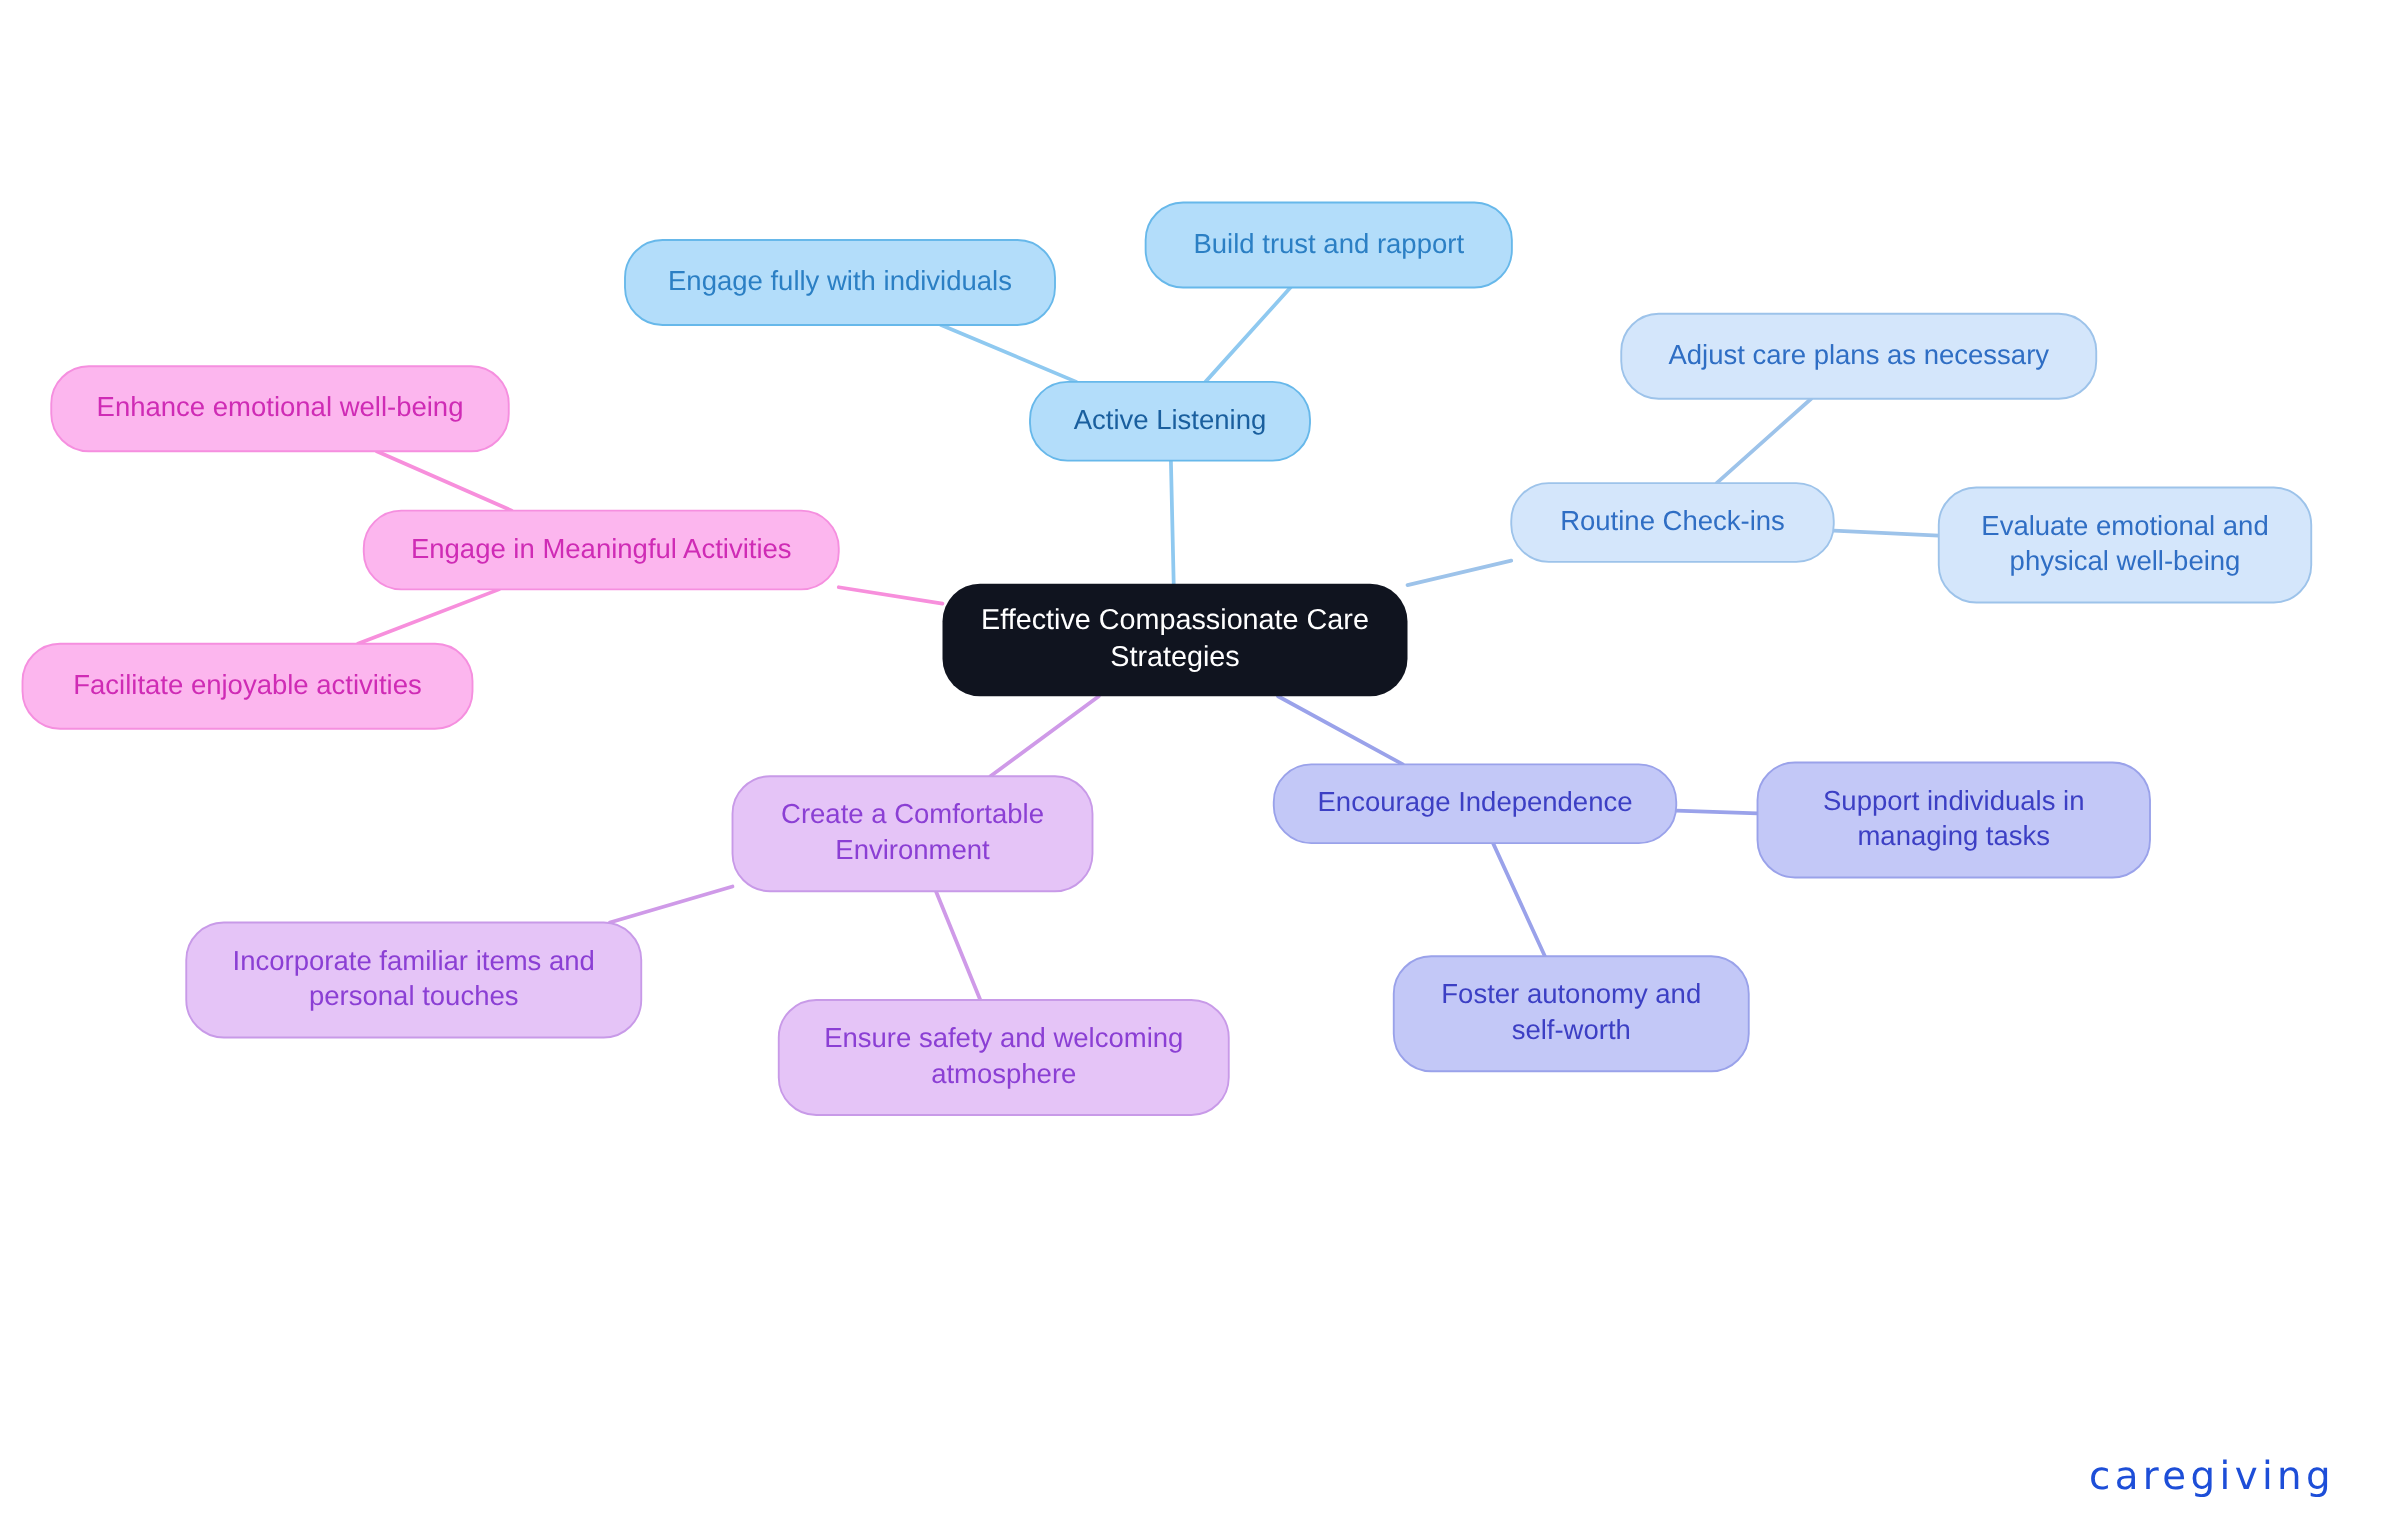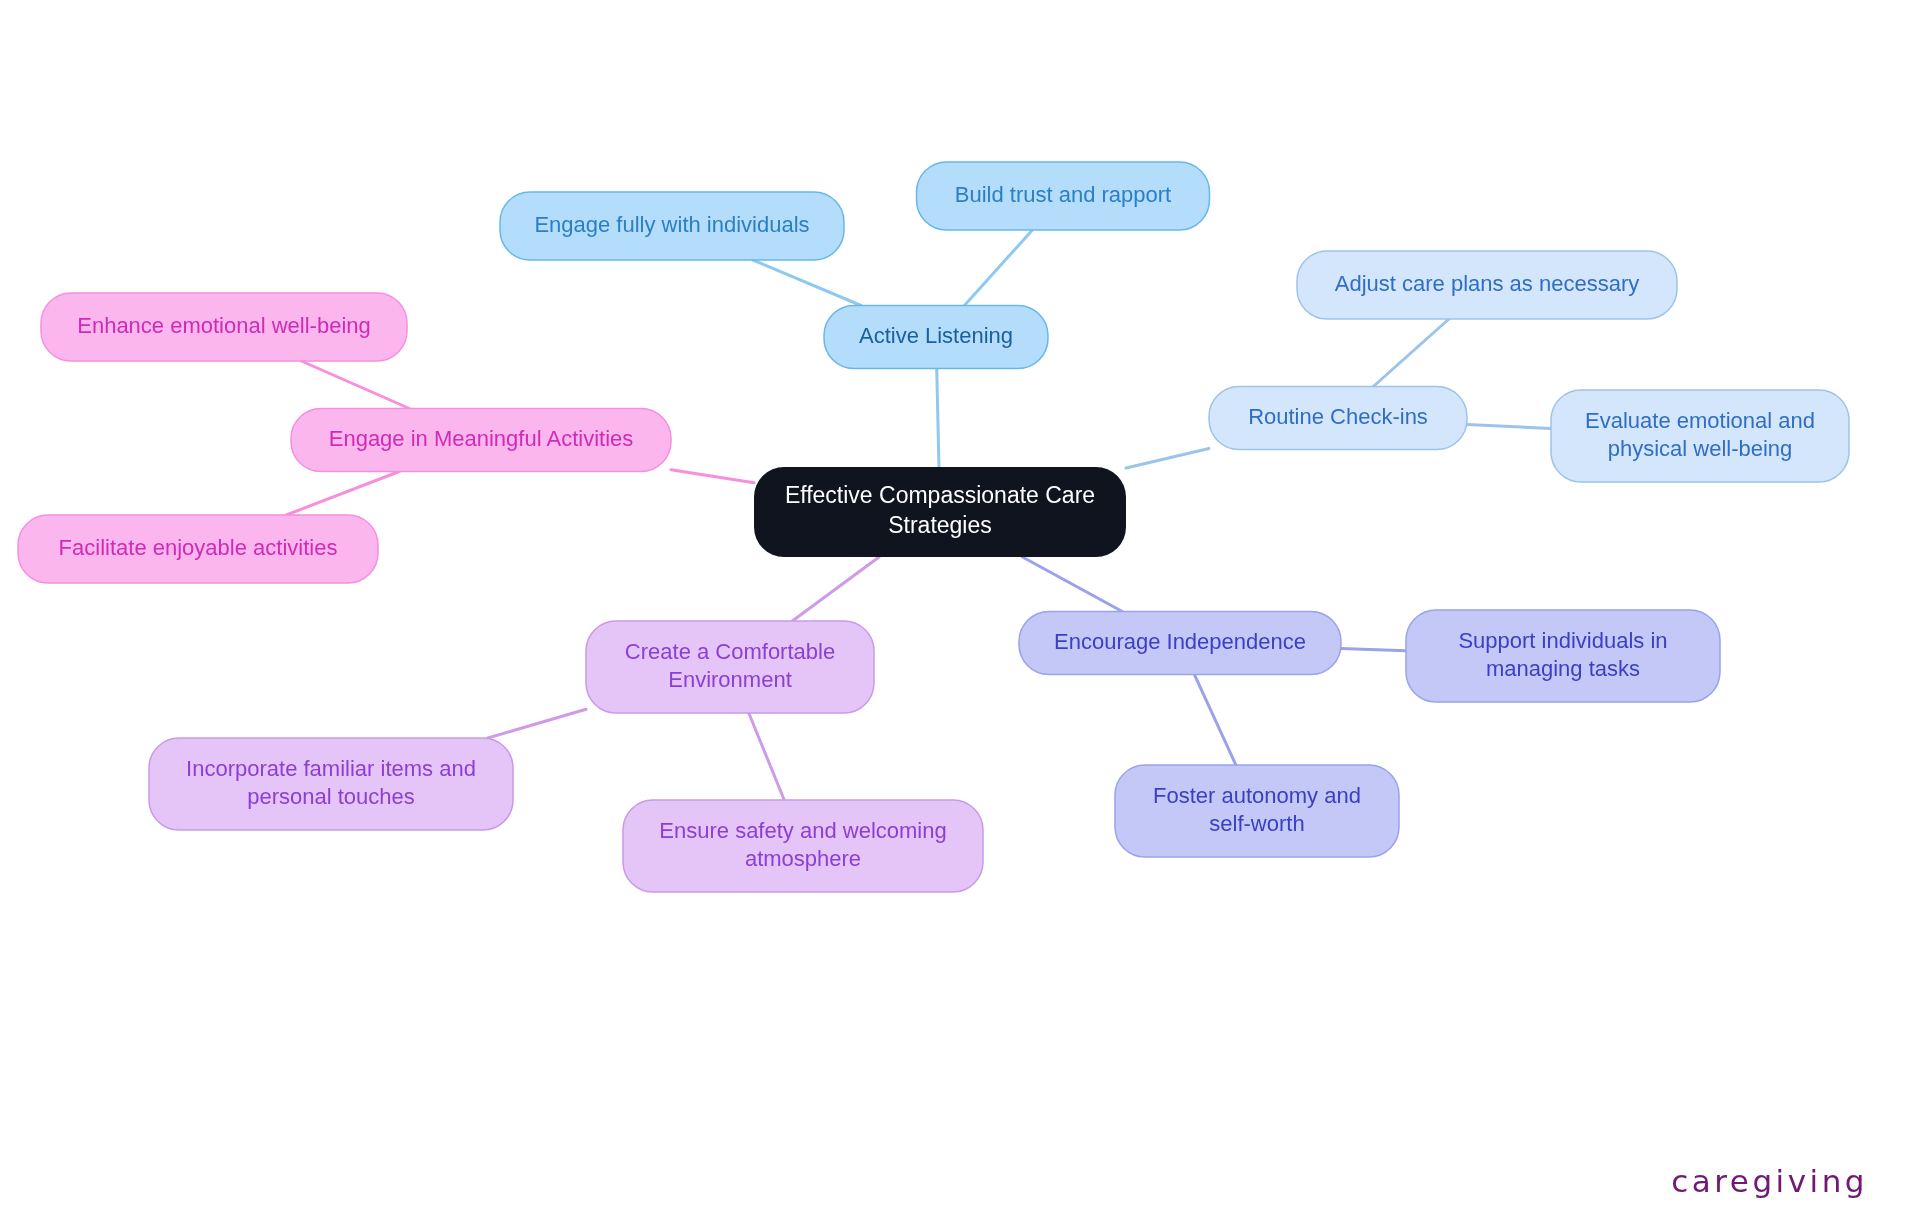--- a/index.html
+++ b/index.html
@@ -145,14 +145,14 @@
         <text x="1563" y="641.7" fill="#3c3fc4" font-size="22" class="node-text"><tspan x="1563" dy="0">Support individuals in</tspan><tspan x="1563" dy="28.6">managing tasks</tspan></text>
       </g>
       <g>
         <rect x="1115" y="765" width="284" height="92" rx="30" ry="30" fill="#c3c8f7" stroke="#9aa2ea" stroke-width="1.5"></rect>
         <text x="1257" y="796.7" fill="#3c3fc4" font-size="22" class="node-text"><tspan x="1257" dy="0">Foster autonomy and</tspan><tspan x="1257" dy="28.6">self-worth</tspan></text>
       </g>
     </g>
 </svg>
 
 <div class="logo-wrap">
-  <div class="logo-sub" style="color: #701a75;">caregiving</div>
+  <div class="logo-sub" style="color: #1d4ed8;">caregiving</div>
 </div>
 
 </body></html>

